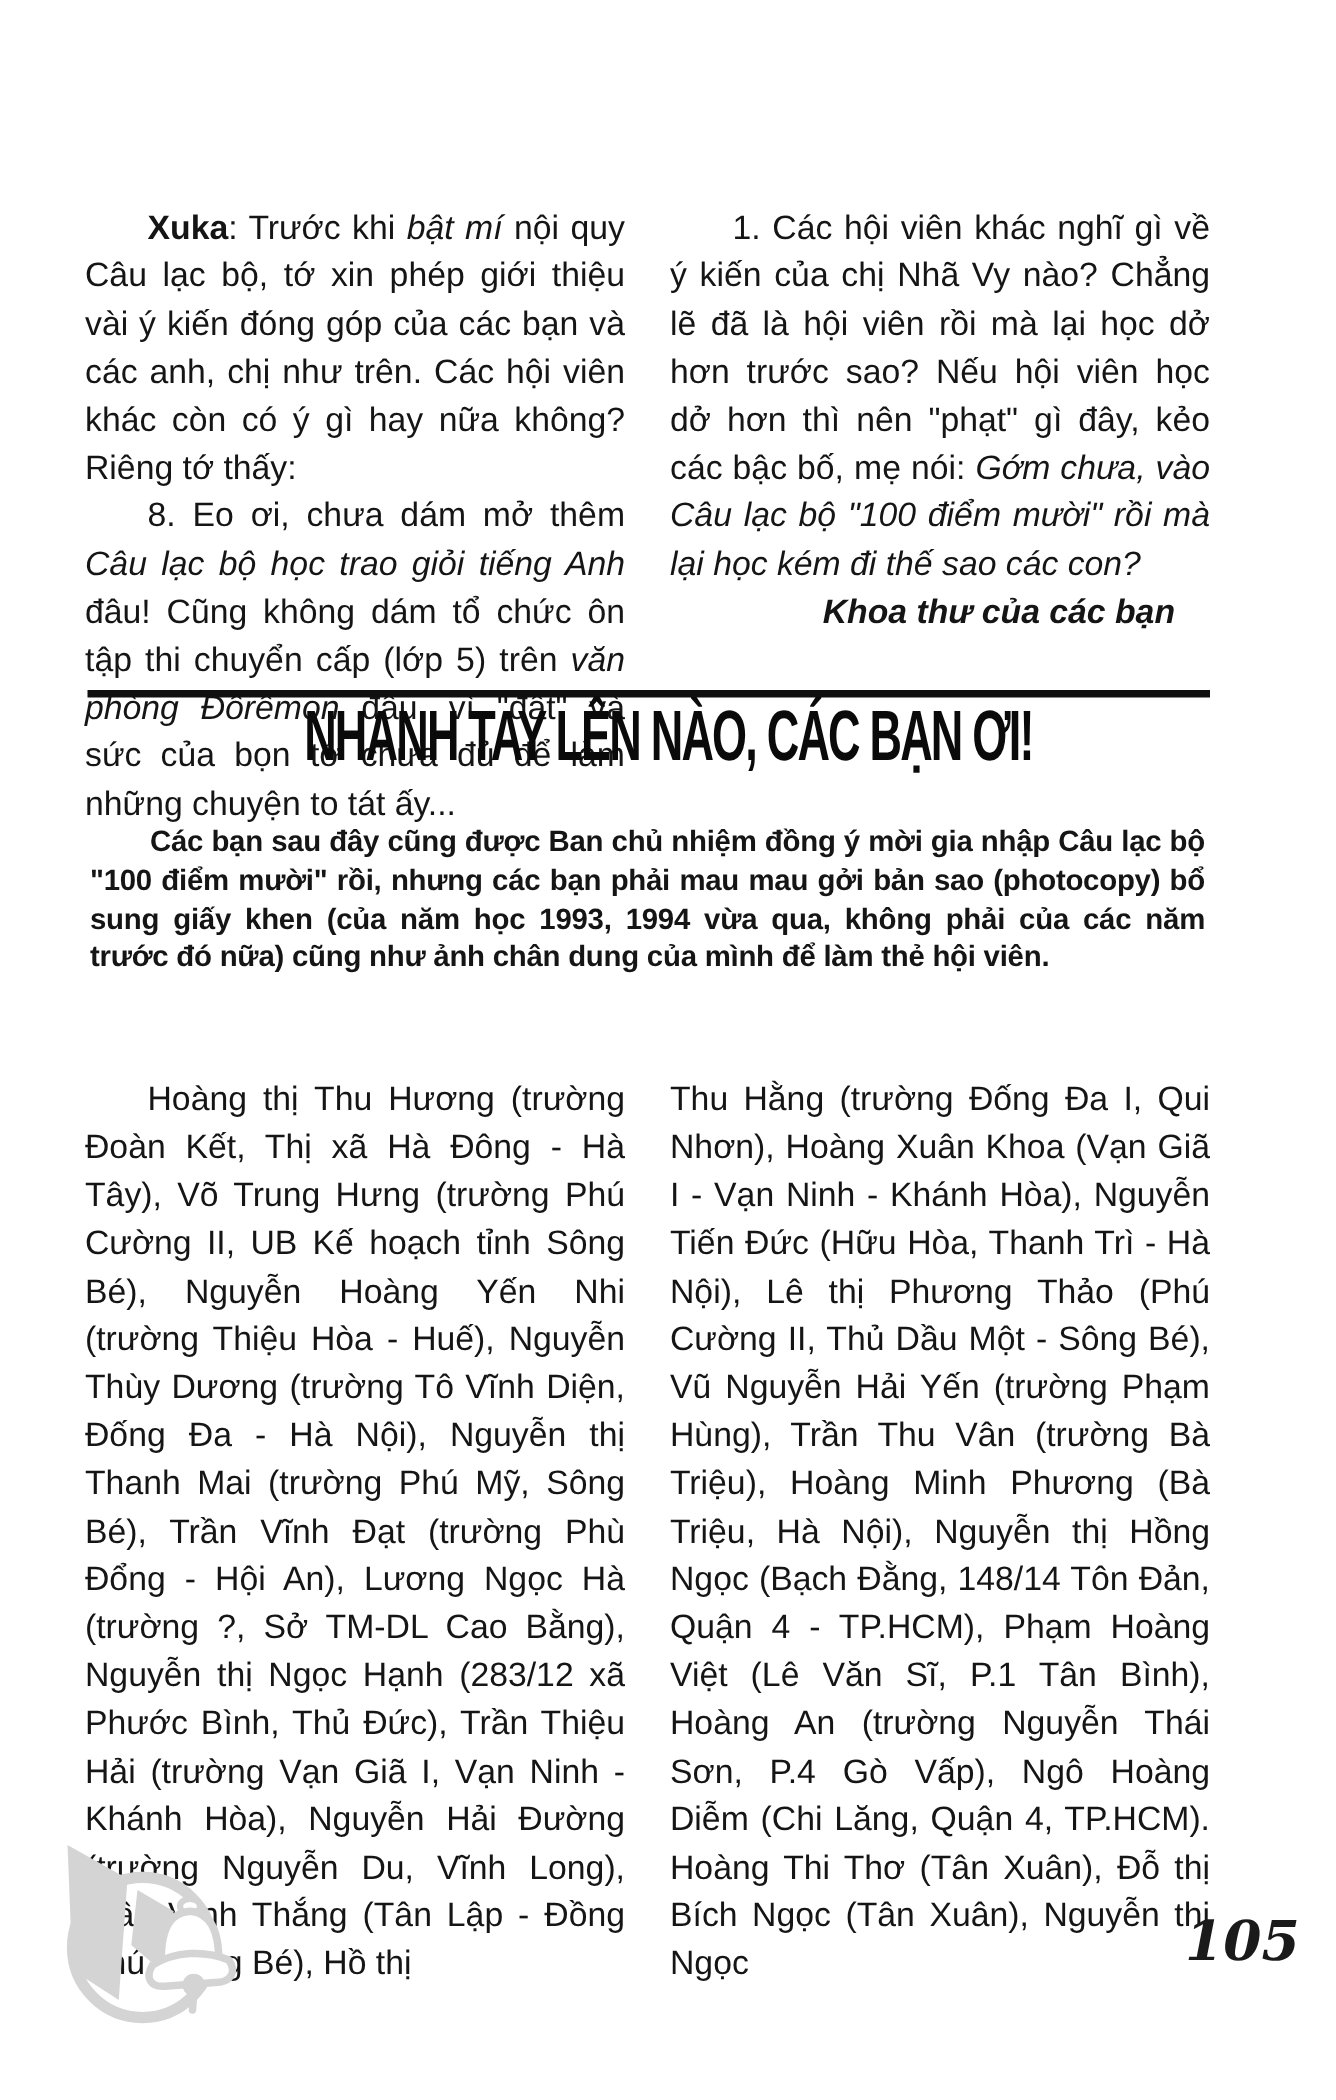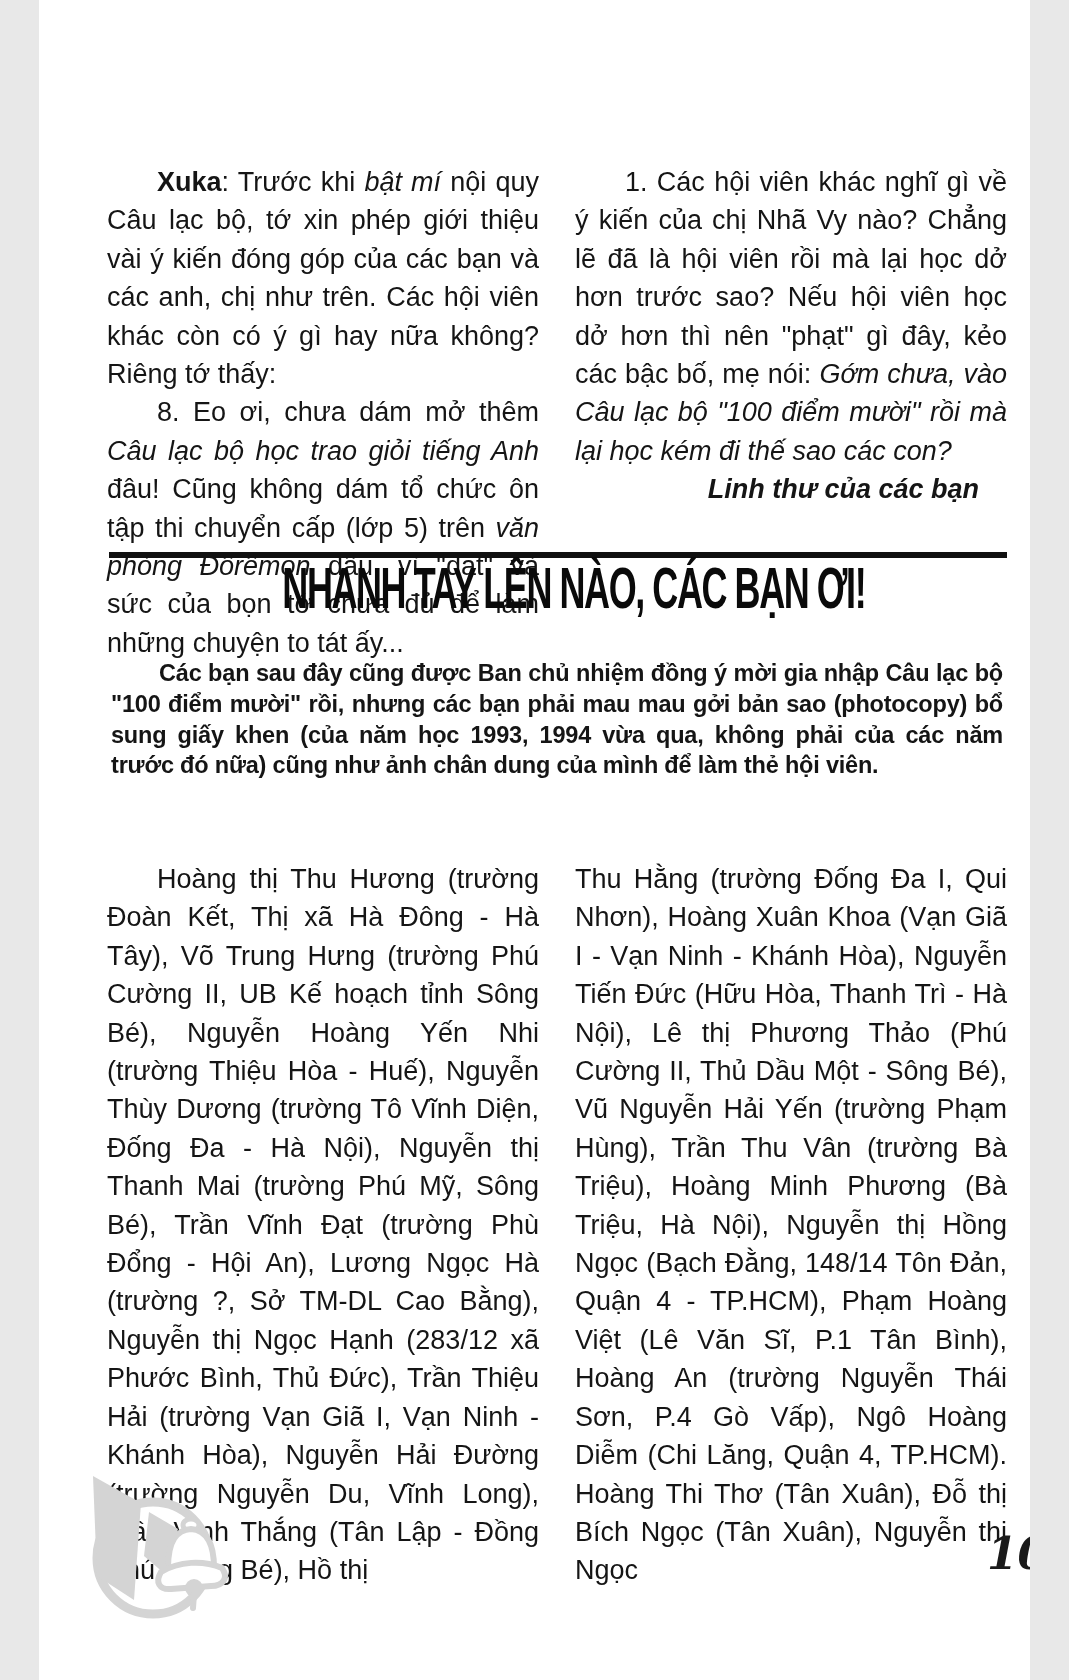--- a/index.html
+++ b/index.html
@@ -1,16 +1,16 @@
 <!DOCTYPE html>
 <html><head>
 <meta charset="utf-8">
 <style>
   html,body{margin:0;padding:0;background:#e8e8e8;}
-  .page{position:relative;width:991px;height:1680px;background:#ffffff;margin:0 auto;
+  .page{position:relative;width:1069px;height:1680px;background:#ffffff;margin:0 auto;
         font-family:"Liberation Sans","DejaVu Sans",sans-serif;color:#151515;overflow:hidden;}
   .discussion{position:absolute;left:68px;top:163px;width:900px;display:flex;gap:36px;}
   .colflex{flex:1;min-width:0;}
   .para{font-size:27px;line-height:38.4px;text-align:justify;margin:0;}
   .indent{text-indent:50px;}
   .signoff{text-align:right;font-weight:bold;font-style:italic;padding-right:28px;text-indent:0;}
   .rule{position:absolute;left:70px;top:552px;width:898px;height:6px;background:#101010;}
   .headline{position:absolute;left:0;top:560px;width:1069px;margin:0;text-align:center;
             font-size:50px;font-weight:bold;white-space:nowrap;color:#0a0a0a;}
   .headline-inner{display:inline-block;transform:scale(0.72,1.14);transform-origin:center;
@@ -33,21 +33,21 @@
 
 <div class="page">
 
   <section class="discussion">
     <div class="colflex">
       <p class="para indent"><span class="run-b">Xuka</span><span>: Trước khi </span><span class="run-i">bật mí</span><span> nội quy Câu lạc bộ, tớ xin phép giới thiệu vài ý kiến đóng góp của các bạn và các anh, chị như trên. Các hội viên khác còn có ý gì hay nữa không? Riêng tớ thấy:</span></p>
       <p class="para indent"><span>8. Eo ơi, chưa dám mở thêm </span><span class="run-i">Câu lạc bộ học trao giỏi tiếng Anh</span><span> đâu! Cũng không dám tổ chức ôn tập thi chuyển cấp (lớp 5) trên </span><span class="run-i">văn phòng Đôrêmon</span><span> đâu, vì "đất" và sức của bọn tớ chưa đủ để làm những chuyện to tát ấy...</span></p>
     </div>
     <div class="colflex">
       <p class="para indent"><span>1. Các hội viên khác nghĩ gì về ý kiến của chị Nhã Vy nào? Chẳng lẽ đã là hội viên rồi mà lại học dở hơn trước sao? Nếu hội viên học dở hơn thì nên "phạt" gì đây, kẻo các bậc bố, mẹ nói: </span><span class="run-i">Gớm chưa, vào Câu lạc bộ "100 điểm mười" rồi mà lại học kém đi thế sao các con?</span></p>
-      <p class="para signoff">Linh thư của các bạn</p>
+      <p class="para signoff">Khoa thư của các bạn</p>
     </div>
   </section>
 
   <div class="rule"></div>
 
   <h1 class="headline">
     <span class="headline-inner">NHANH TAY LÊN NÀO, CÁC BẠN ƠI!</span>
   </h1>
 
   <section class="announcement">

